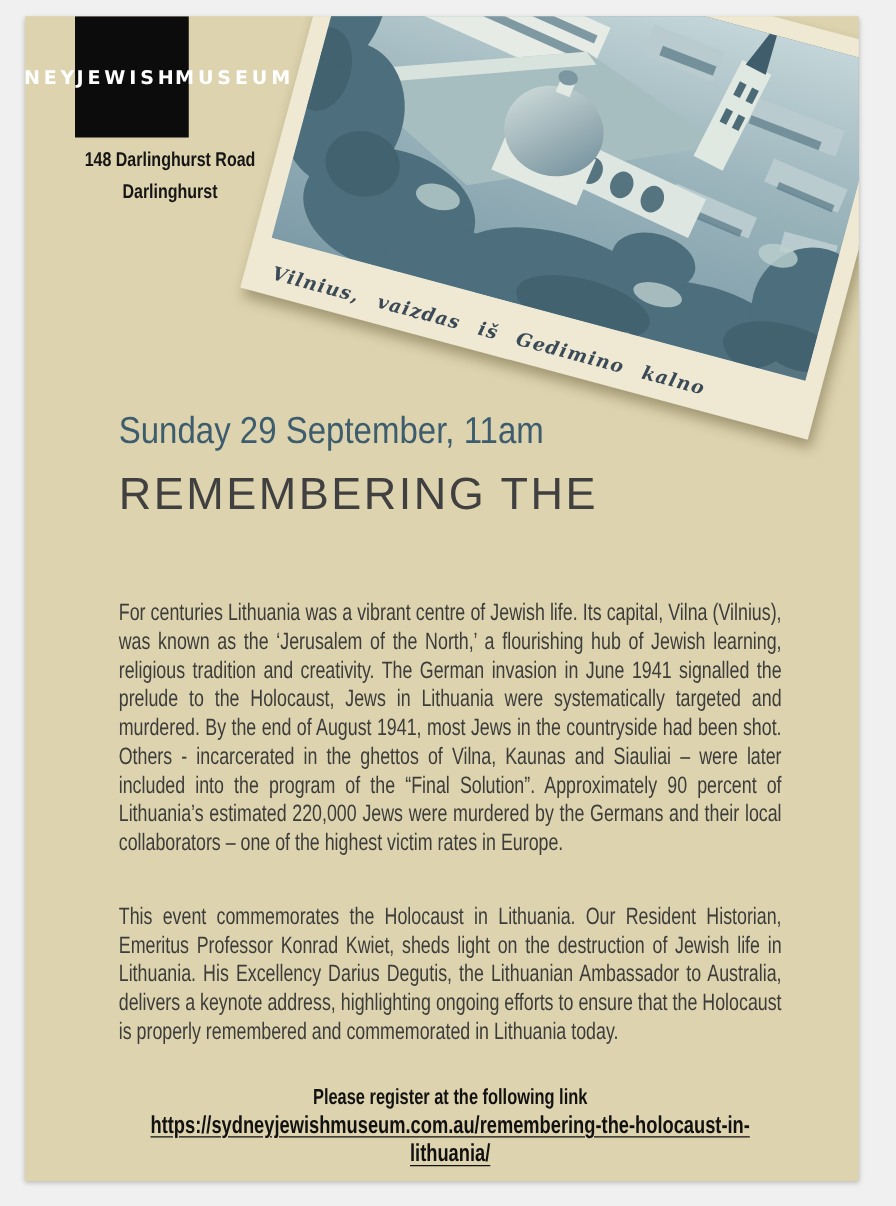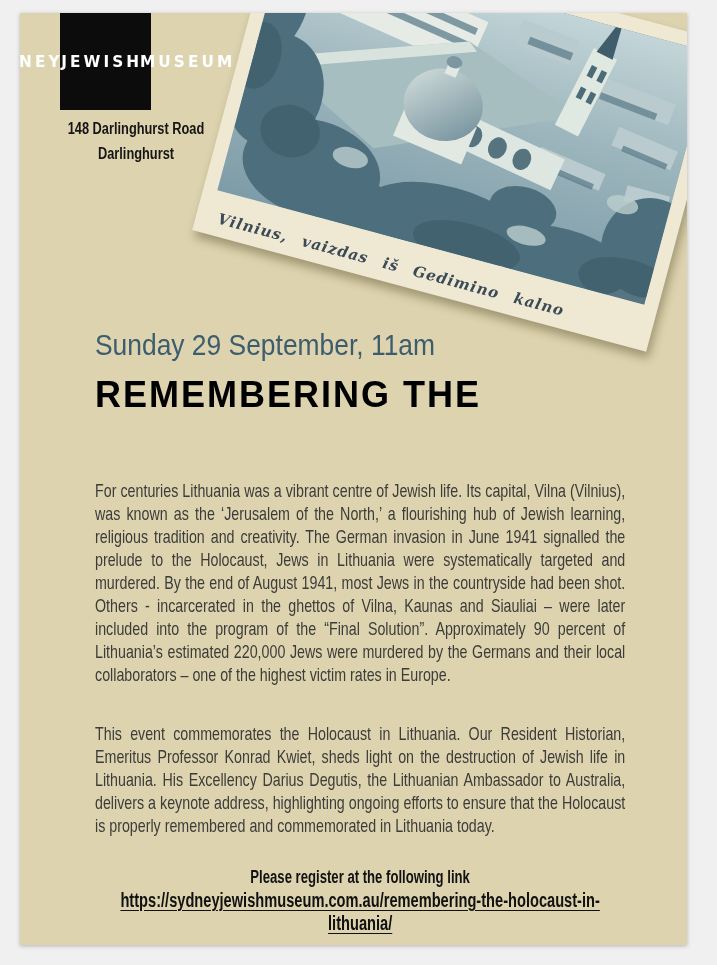--- a/index.html
+++ b/index.html
@@ -51,21 +51,21 @@
     white-space:nowrap;
   }
   
   .event-datetime{
     position:absolute;left:75px;top:315px;
     font-size:30px;font-weight:400;color:#3d5c6d;
     transform:scaleX(0.88);transform-origin:0 0;white-space:nowrap;
   }
   .event-title{
     position:absolute;left:75px;top:357px;
-    font-size:36px;font-weight:bold;color:#000000;
+    font-size:36px;font-weight:normal;color:#404040;
     letter-spacing:2px;line-height:50px;white-space:nowrap;
   }
   
   .body-copy{
     position:absolute;left:75px;width:707px;
     font-size:19px;line-height:23px;color:#3c3c3a;
     text-align:justify;
     transform:scaleX(0.75);transform-origin:0 0;
   }
   .para-1{top:466px;}

